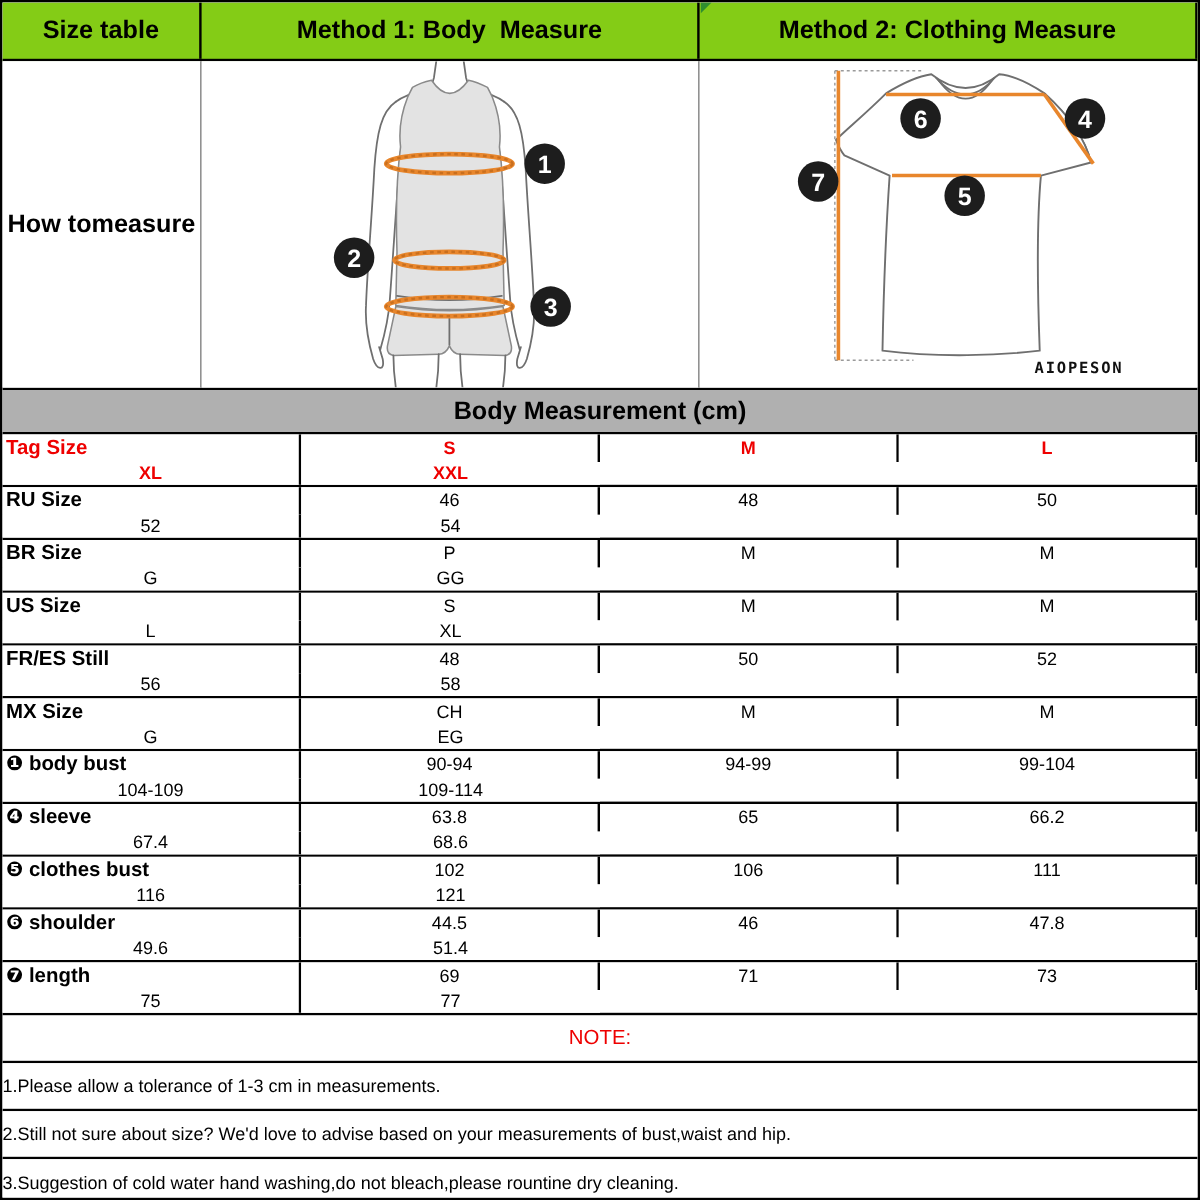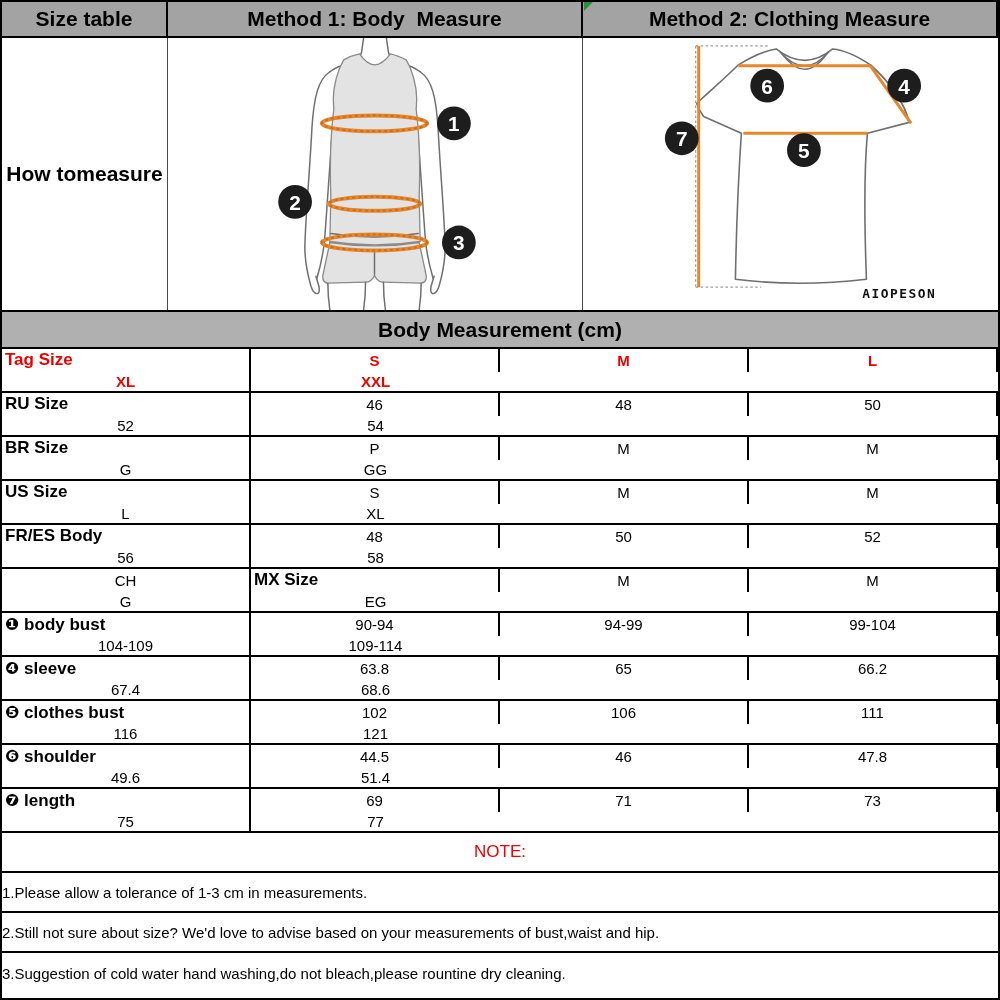--- a/index.html
+++ b/index.html
@@ -1,21 +1,21 @@
 <!DOCTYPE html>
 <html><head>
 <meta charset="utf-8">
 <style>
   html,body{margin:0;padding:0;background:#fff;}
   *{box-sizing:border-box;}
   body{font-family:"Liberation Sans","DejaVu Sans",sans-serif;color:#000;}
   #page{width:1000px;height:1000px;border:2px solid #000;overflow:hidden;background:#fff;position:relative;}
 
   
-  .r-header{display:grid;grid-template-columns:166px 1fr 1fr;height:36px;background:#a3a3a3;border-bottom:2px solid #000;position:relative;}
+  .r-header{display:grid;grid-template-columns:166px 1fr 1fr;height:49px;background:#84cc16;border-bottom:2px solid #000;position:relative;}
   .r-header .hcell{display:flex;align-items:center;justify-content:center;font-weight:bold;font-size:21px;border-right:2px solid #000;white-space:pre;}
   .r-header .hcell:last-child{border-right:none;}
   .corner-triangle{position:absolute;left:582px;top:0;width:0;height:0;border-top:9px solid #2f8f2f;border-right:9px solid transparent;}
 
   
   .r-diagram{display:grid;grid-template-columns:166px 1fr 1fr;height:274px;border-bottom:2px solid #000;}
   .dcell{border-right:1.5px solid #4a4a4a;position:relative;overflow:hidden;background:#fff;}
   .dcell:last-child{border-right:none;}
   .howto{display:flex;flex-direction:row;align-items:center;justify-content:center;font-weight:bold;font-size:21px;line-height:34px;}
   .dcell svg{display:block;width:100%;height:100%;}
@@ -178,31 +178,31 @@
   <div class="trow">
     <div class="tcell lbl">US Size</div>
     <div class="tcell">S</div>
     <div class="tcell">M</div>
     <div class="tcell">M</div>
     <div class="tcell">L</div>
     <div class="tcell">XL</div>
   </div>
 
   <div class="trow">
-    <div class="tcell lbl">FR/ES Body</div>
+    <div class="tcell lbl">FR/ES Still</div>
     <div class="tcell">48</div>
     <div class="tcell">50</div>
     <div class="tcell">52</div>
     <div class="tcell">56</div>
     <div class="tcell">58</div>
   </div>
 
   <div class="trow">
+    <div class="tcell lbl">MX Size</div>
     <div class="tcell">CH</div>
-    <div class="tcell lbl">MX Size</div>
     <div class="tcell">M</div>
     <div class="tcell">M</div>
     <div class="tcell">G</div>
     <div class="tcell">EG</div>
   </div>
 
   <div class="trow">
     <div class="tcell lbl">❶ body bust</div>
     <div class="tcell">90-94</div>
     <div class="tcell">94-99</div>

